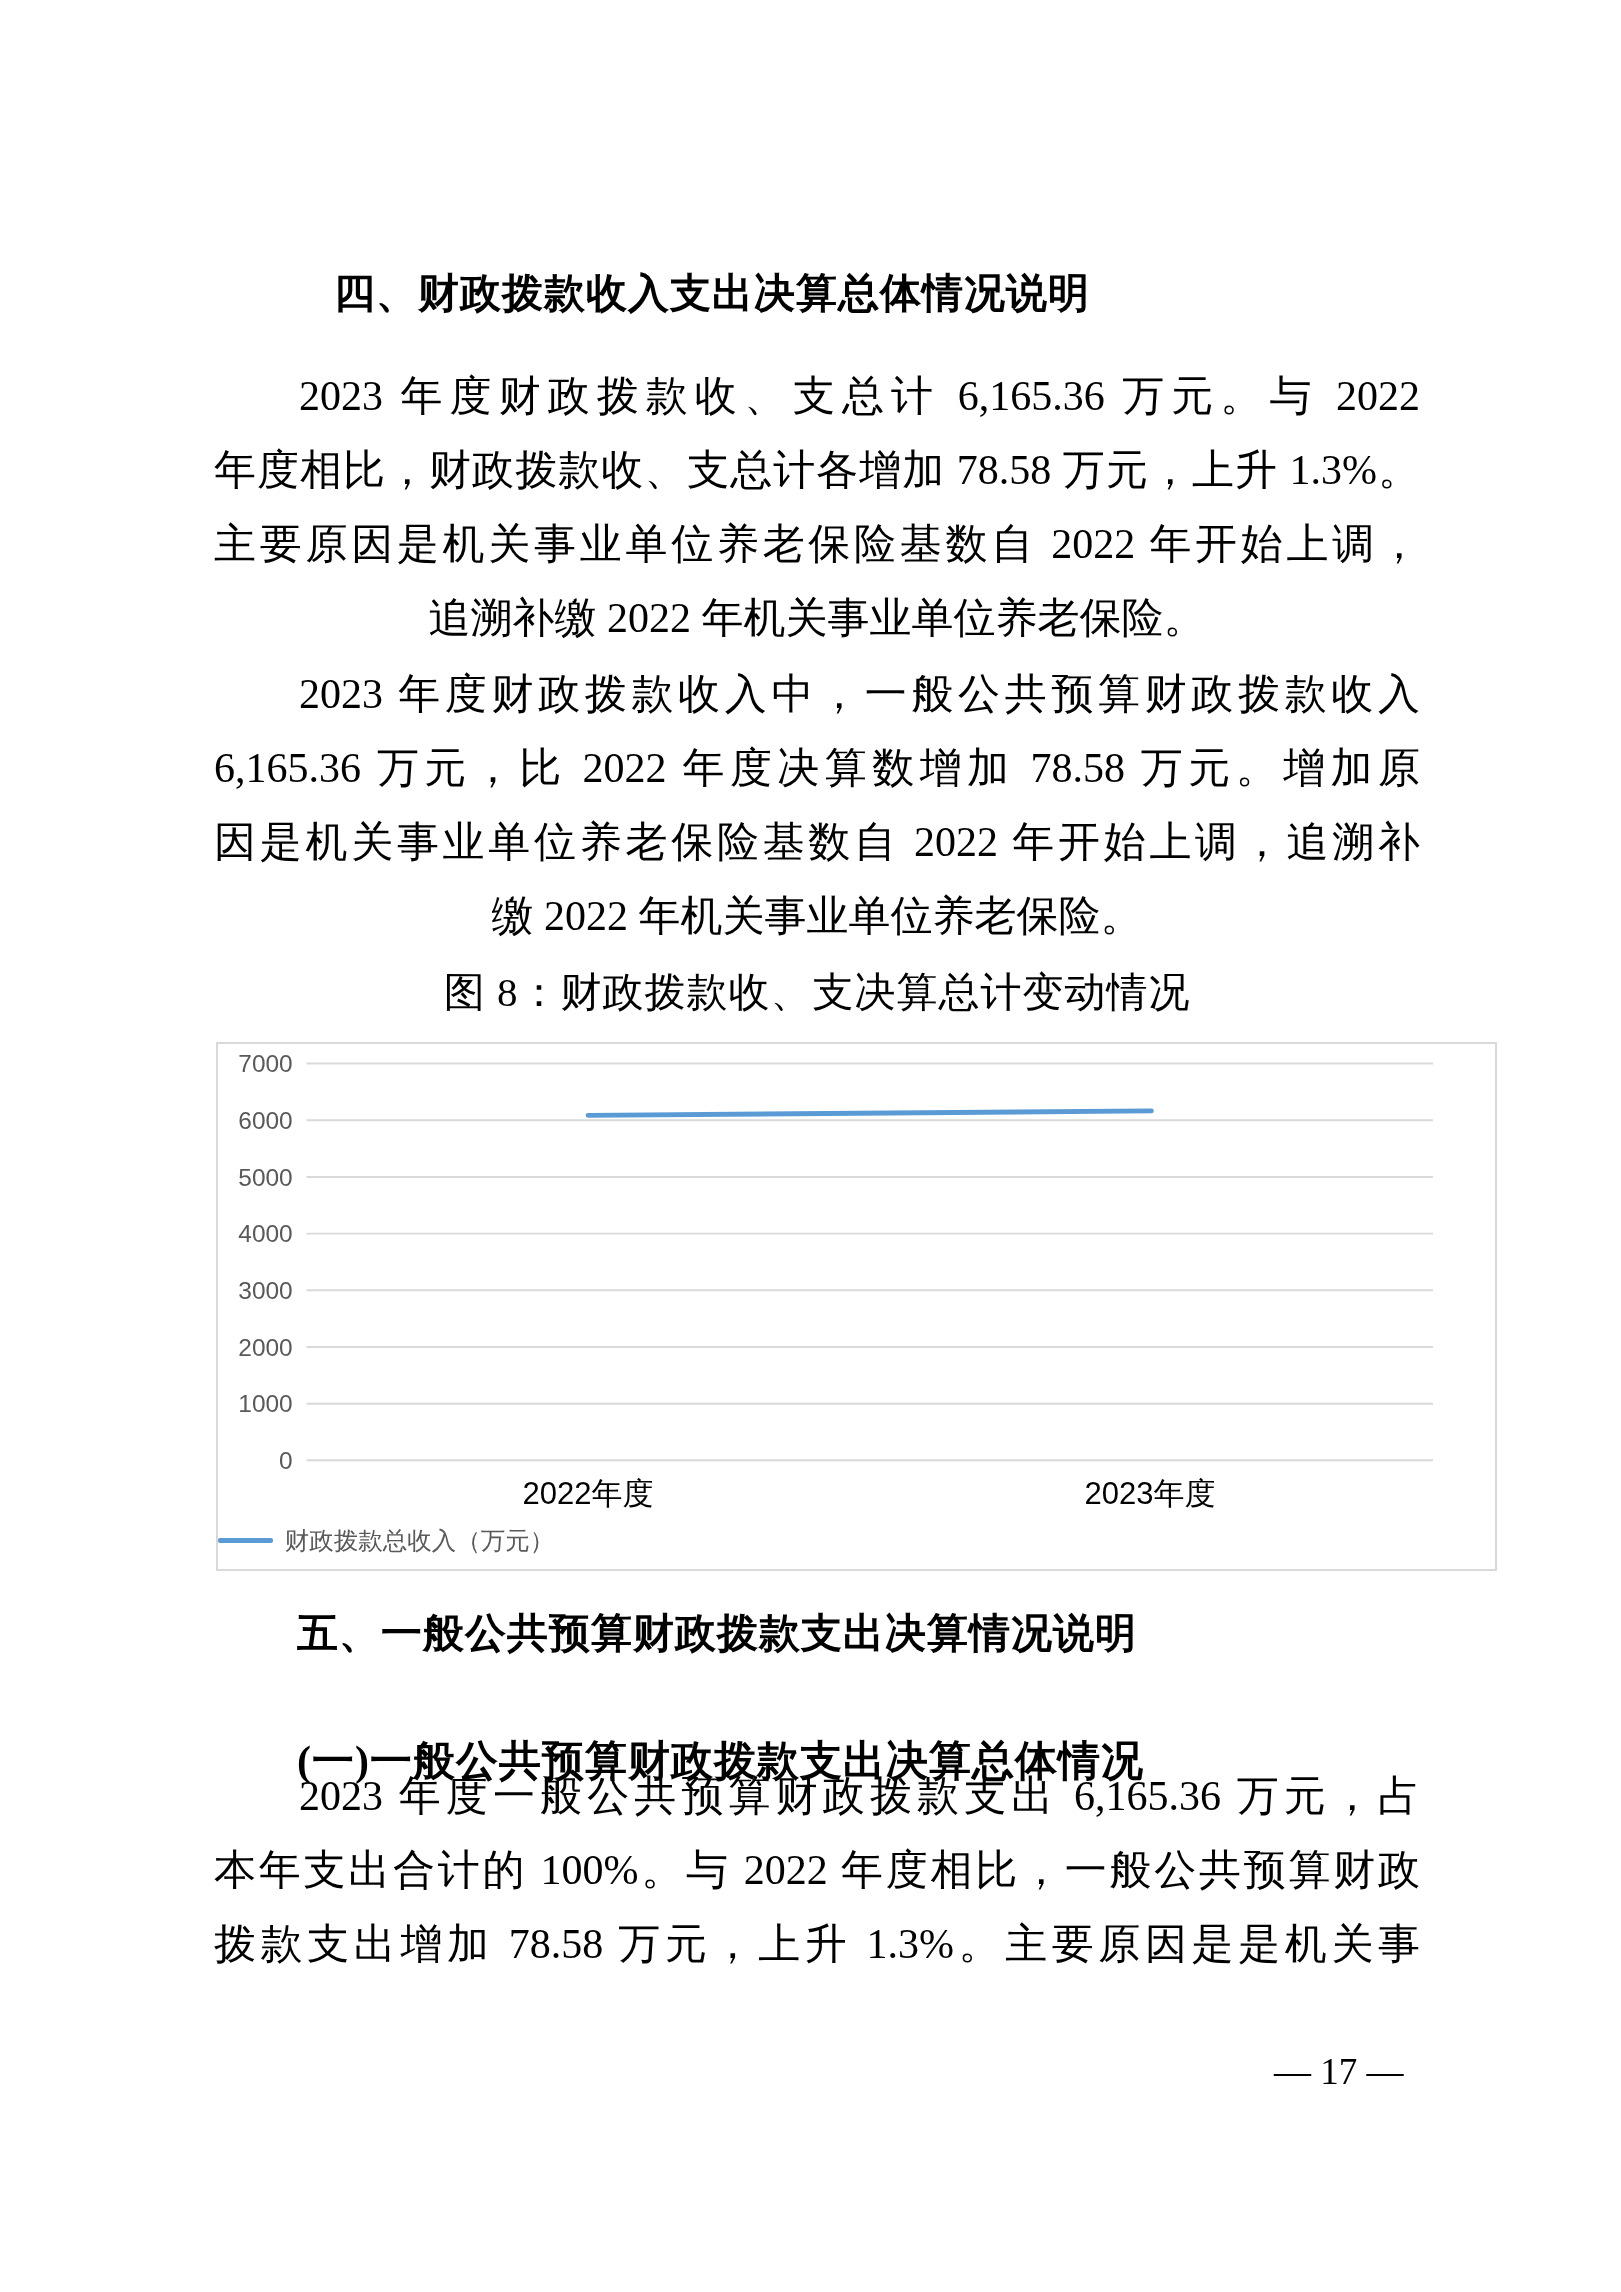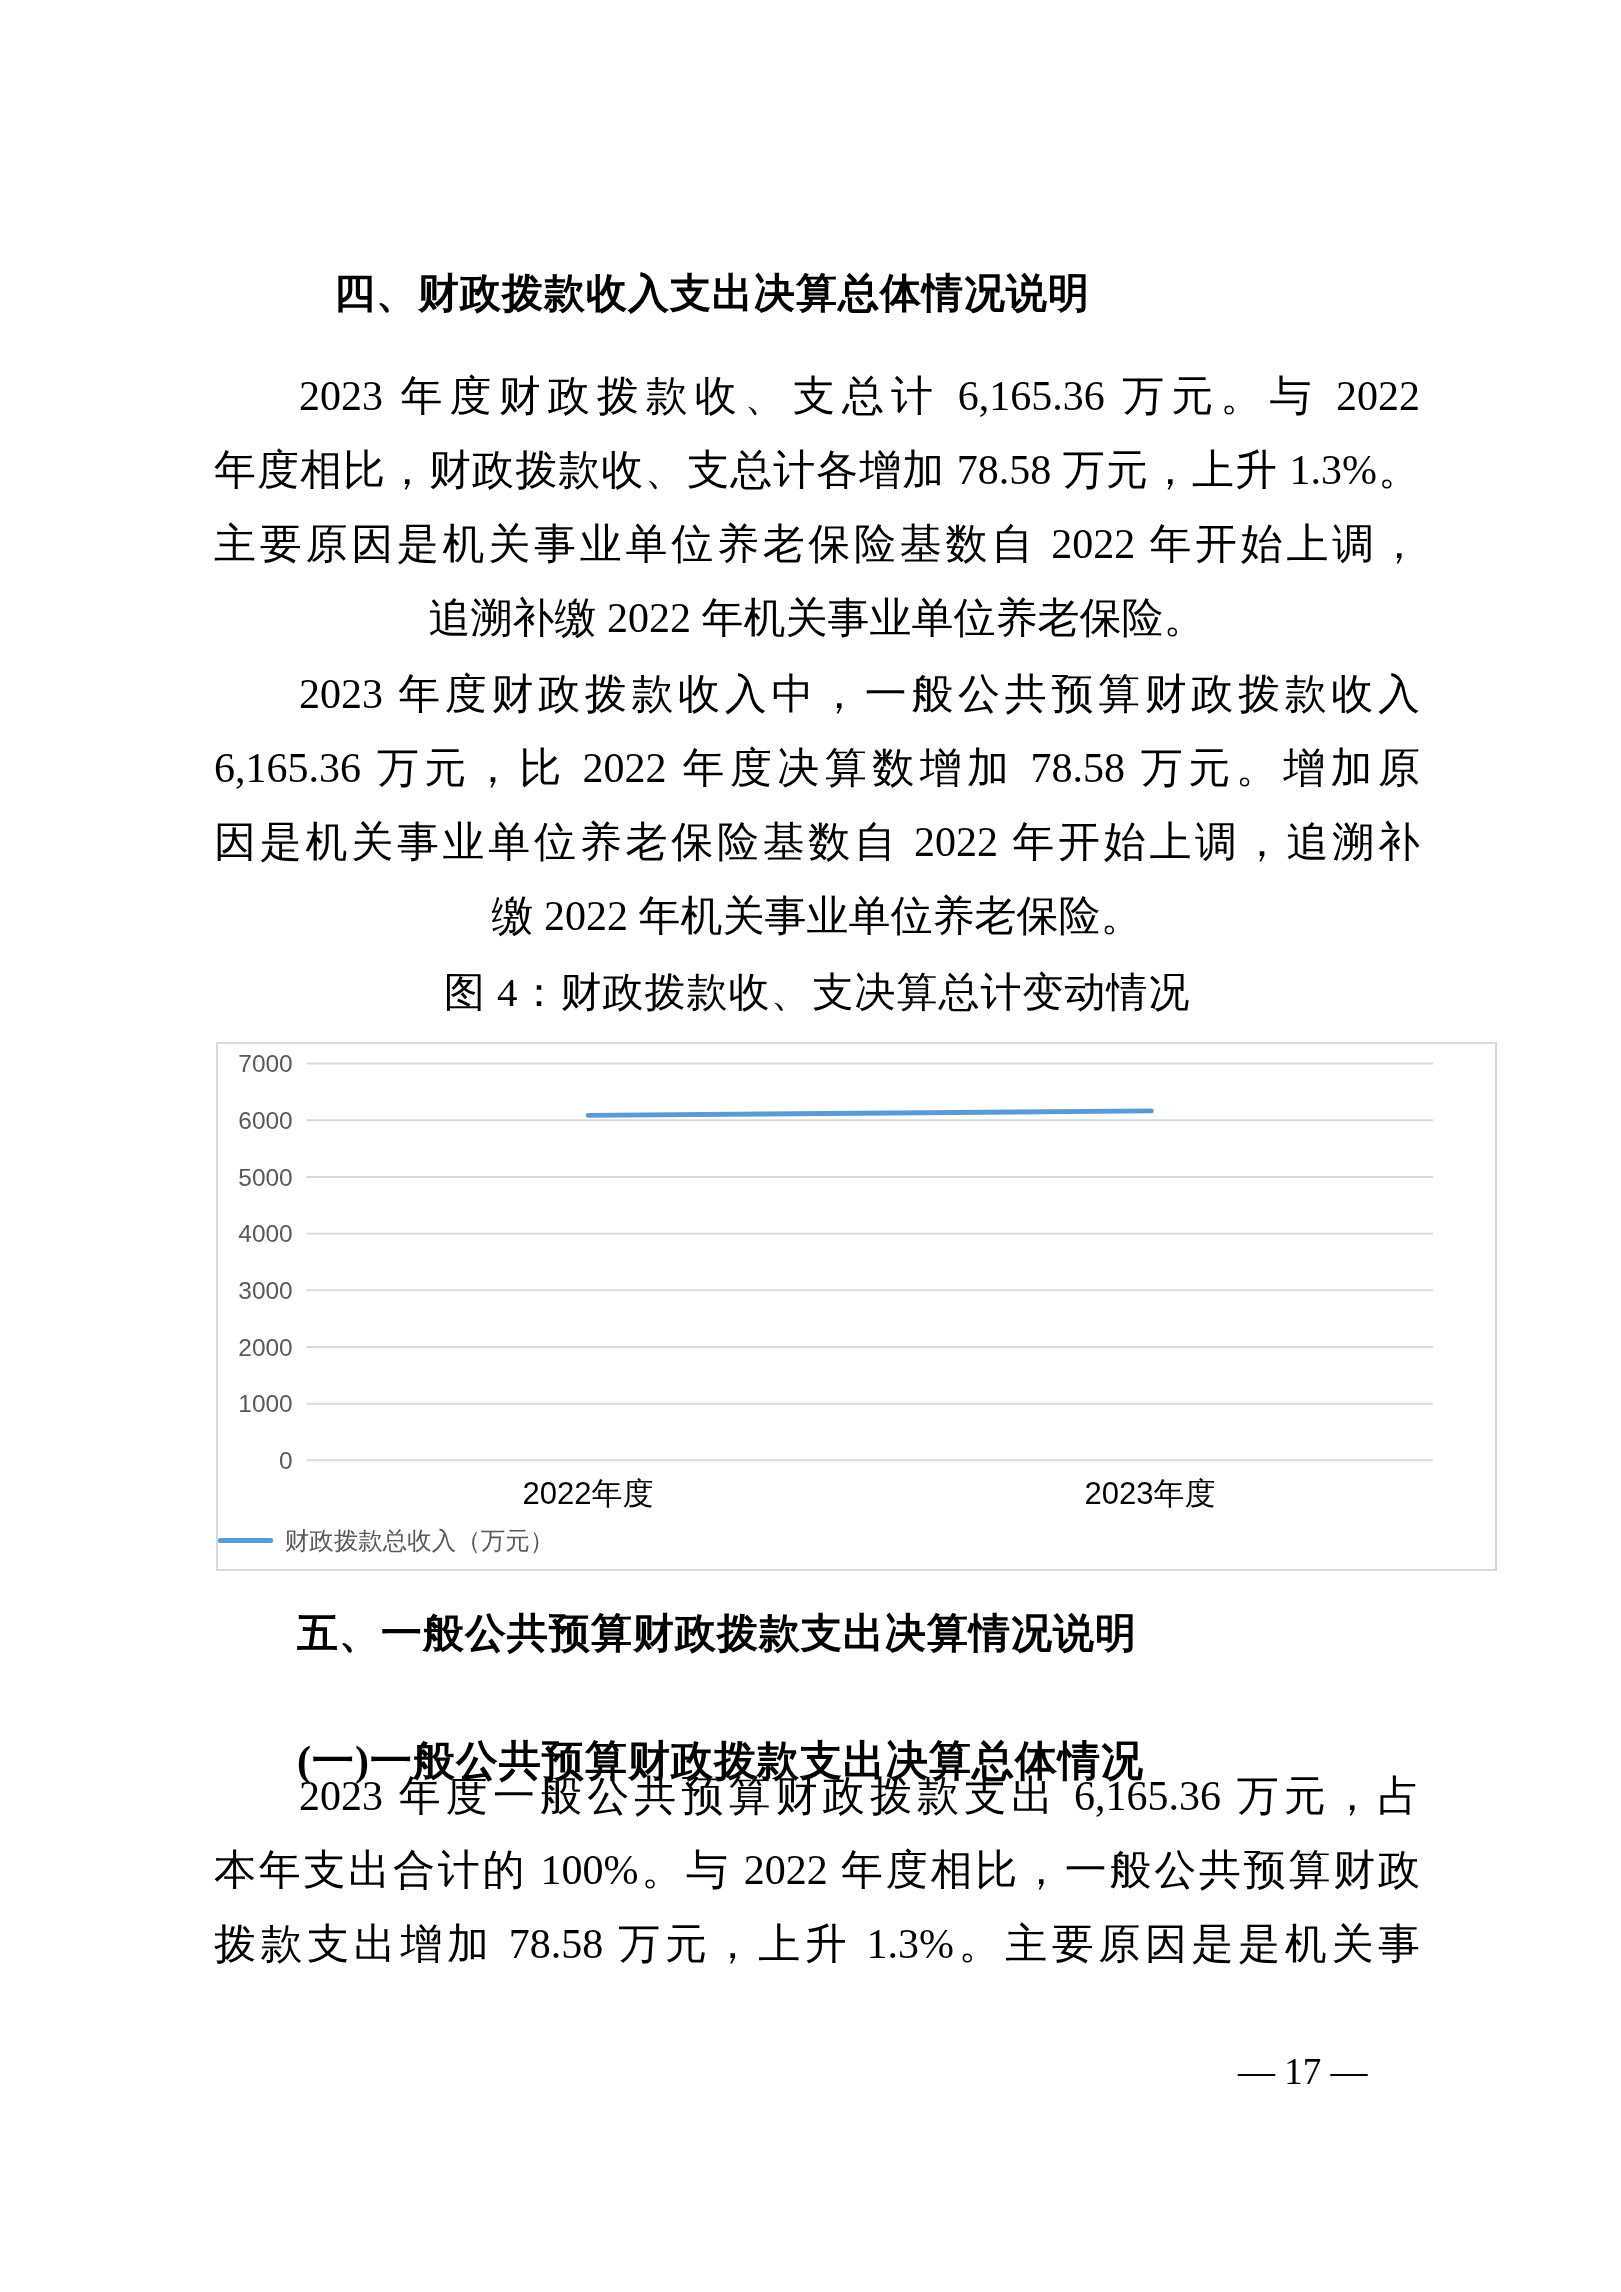--- a/index.html
+++ b/index.html
@@ -30,42 +30,42 @@
     font-family:"Liberation Sans","DejaVu Sans",sans-serif;color:#595959;
   }
   .chart-box svg{position:absolute;left:0;top:0;}
   .chart-box svg text{font-family:"Liberation Sans","DejaVu Sans",sans-serif;fill:#595959;font-size:25px;}
   .xlabel{position:absolute;transform:translateX(-50%);font-size:31px;color:#000000;white-space:nowrap;}
   .legend{
     position:absolute;left:0;right:0;bottom:11.8px;display:flex;align-items:center;justify-content:flex-start;gap:11.8px;
     font-size:24.5px;color:#595959;
   }
   .legend-swatch{display:inline-block;width:55px;height:4.9px;border-radius:2px;}
-  .page-number{font-size:37px;line-height:45px;white-space:nowrap;}
+  .page-number{font-size:37px;line-height:45px;white-space:nowrap;margin-left:36px;}
 </style>
 </head>
 <body>
 
 <div class="abs heading" style="left:297px;top:264px;margin-left:37px;">四、财政拨款收入支出决算总体情况说明</div>
 
 <div class="abs para" style="left:214px;top:359px;">
   <span class="line indent">2023 年度财政拨款收、支总计 6,165.36 万元。与 2022</span>
   <span class="line">年度相比，财政拨款收、支总计各增加 78.58 万元，上升 1.3%。</span>
   <span class="line">主要原因是机关事业单位养老保险基数自 2022 年开始上调，</span>
   <span class="line last">追溯补缴 2022 年机关事业单位养老保险。</span>
 </div>
 
 <div class="abs para" style="left:214px;top:657px;">
   <span class="line indent">2023 年度财政拨款收入中，一般公共预算财政拨款收入</span>
   <span class="line">6,165.36 万元，比 2022 年度决算数增加 78.58 万元。增加原</span>
   <span class="line">因是机关事业单位养老保险基数自 2022 年开始上调，追溯补</span>
   <span class="line last">缴 2022 年机关事业单位养老保险。</span>
 </div>
 
-<div class="abs caption" style="left:214px;top:963px;">图 4：财政拨款收、支决算总计变动情况</div>
+<div class="abs caption" style="left:214px;top:963px;">图 8：财政拨款收、支决算总计变动情况</div>
 
 <div class="abs chart-box" style="left:216px;top:1042px;">
   <svg id="chart-svg" width="1277" height="480" viewBox="0 0 1303 490">
       <line x1="90" x2="1240" y1="425" y2="425" stroke="#d9d9d9" stroke-width="2"></line>
       <text x="76" y="434" text-anchor="end">0</text>
       <line x1="90" x2="1240" y1="367.14285714285717" y2="367.14285714285717" stroke="#d9d9d9" stroke-width="2"></line>
       <text x="76" y="376.14285714285717" text-anchor="end">1000</text>
       <line x1="90" x2="1240" y1="309.2857142857143" y2="309.2857142857143" stroke="#d9d9d9" stroke-width="2"></line>
       <text x="76" y="318.2857142857143" text-anchor="end">2000</text>
       <line x1="90" x2="1240" y1="251.42857142857144" y2="251.42857142857144" stroke="#d9d9d9" stroke-width="2"></line>

